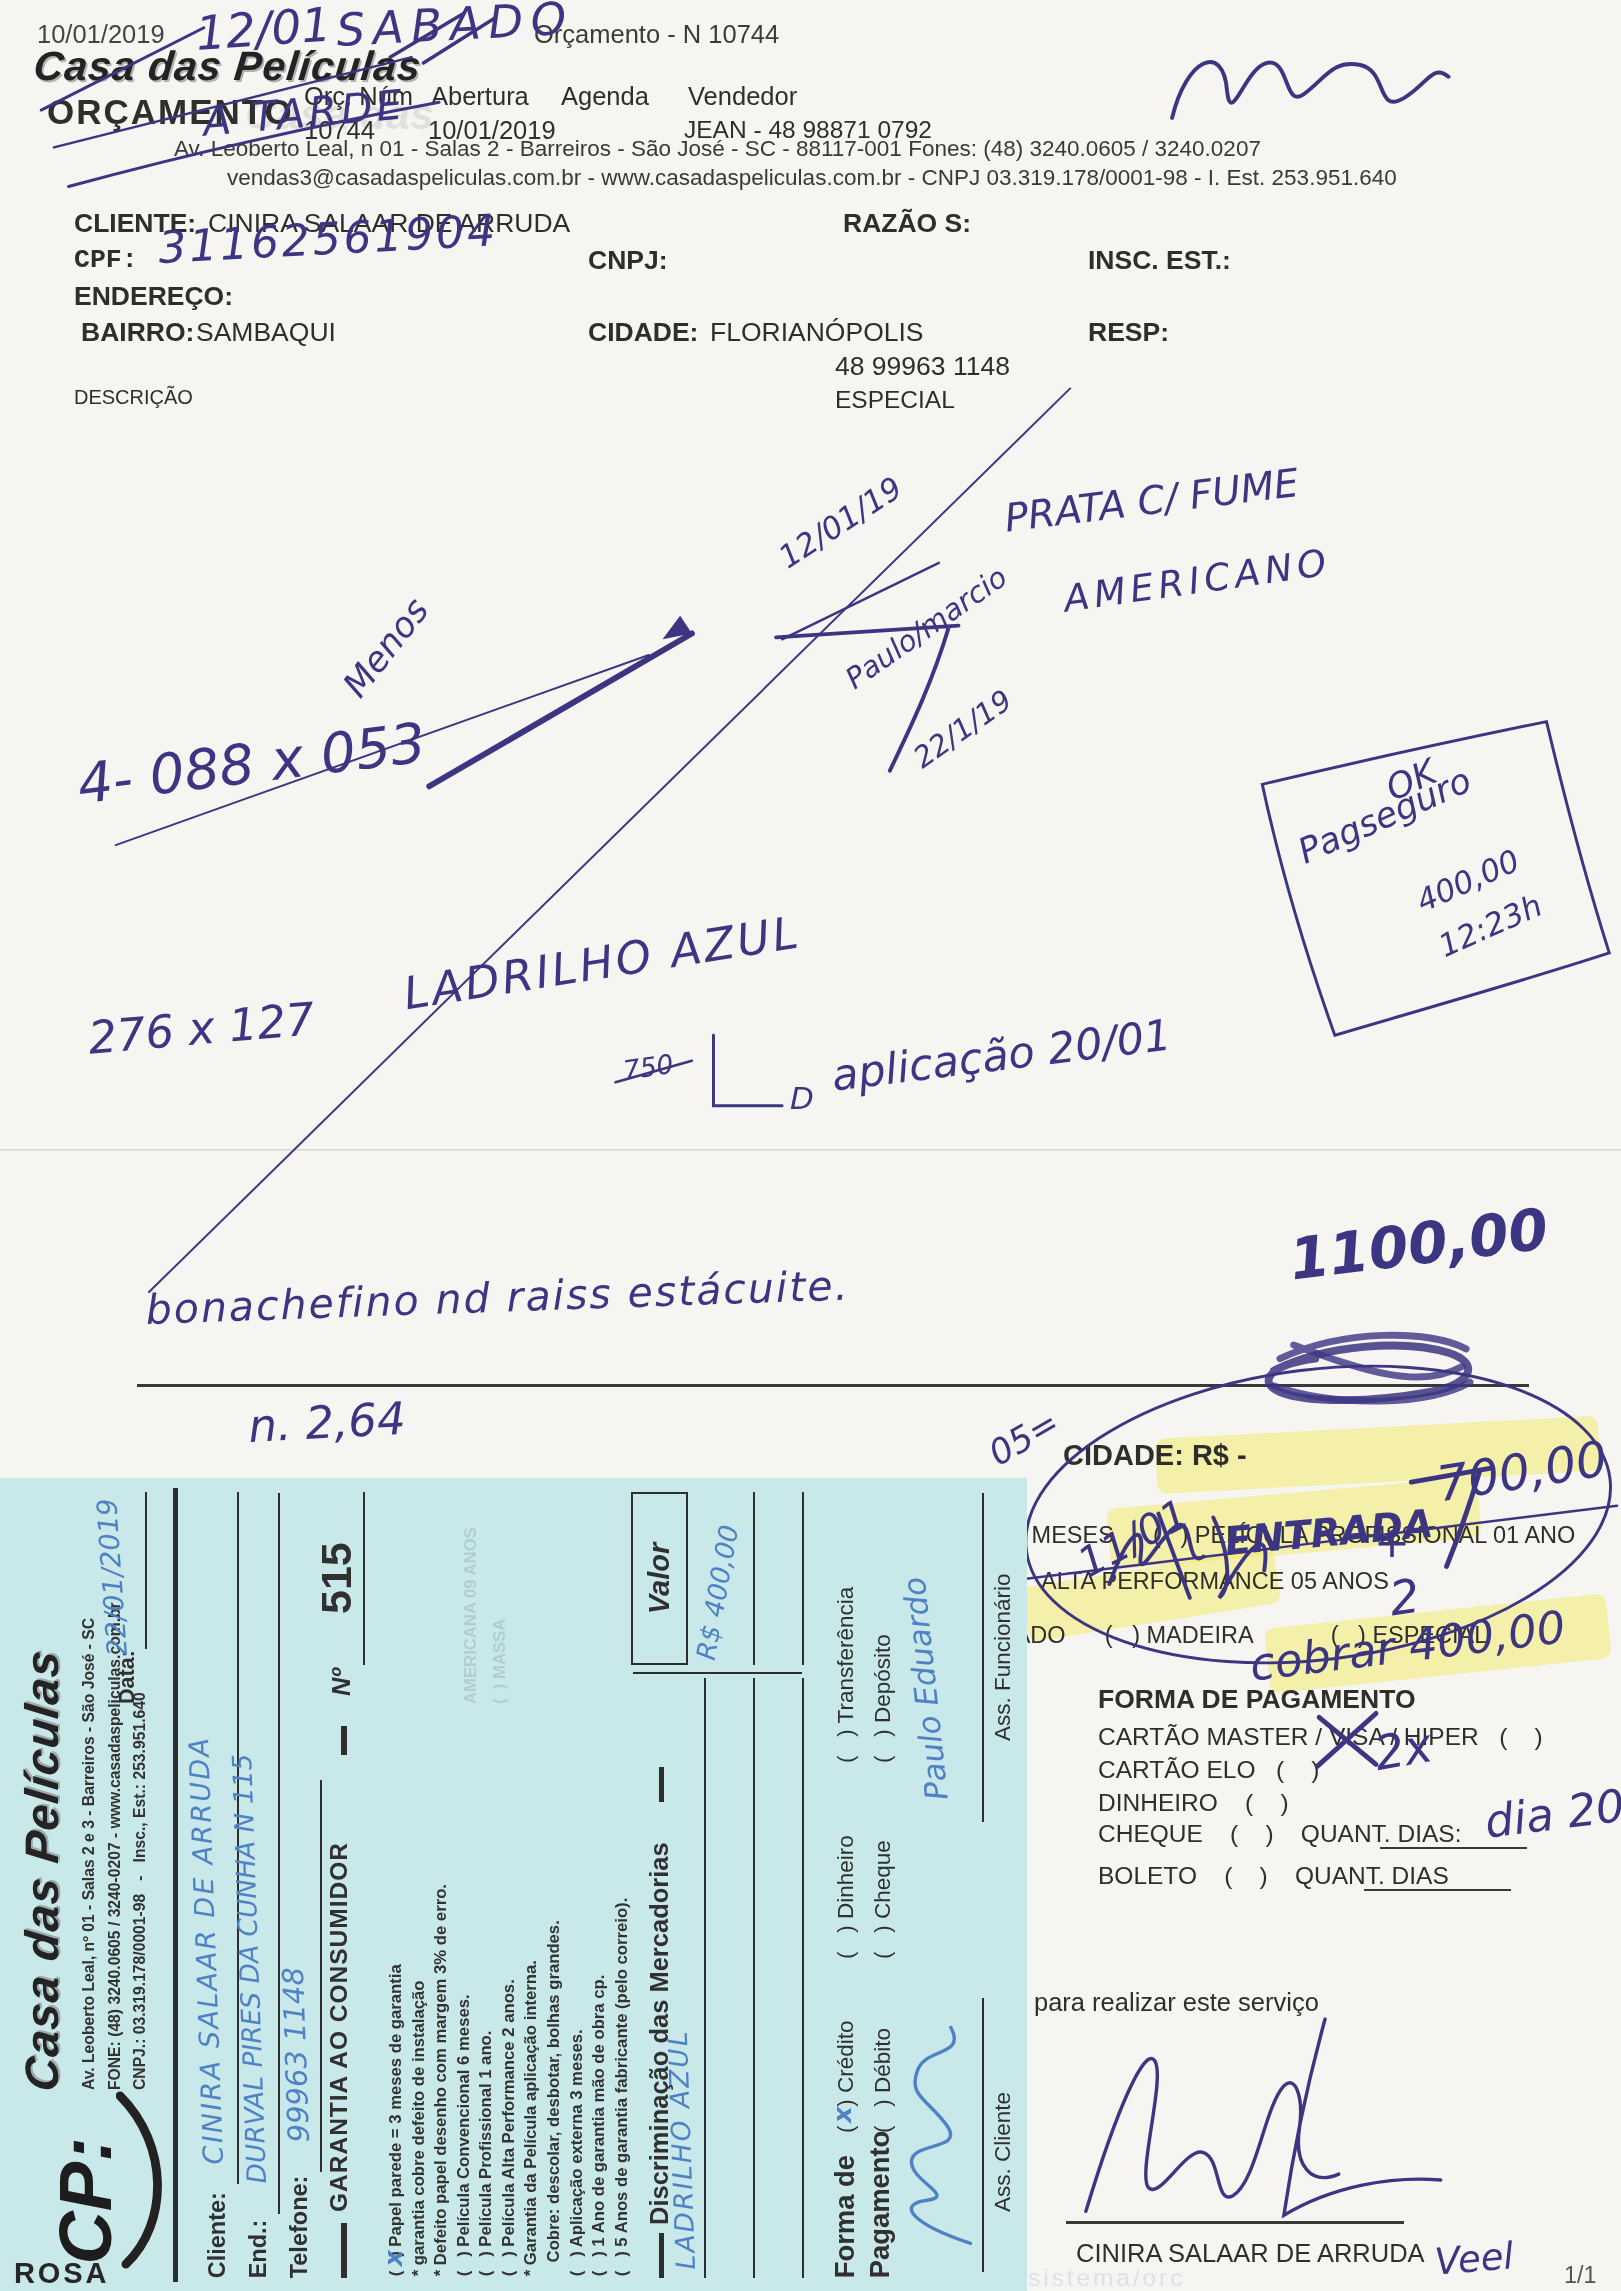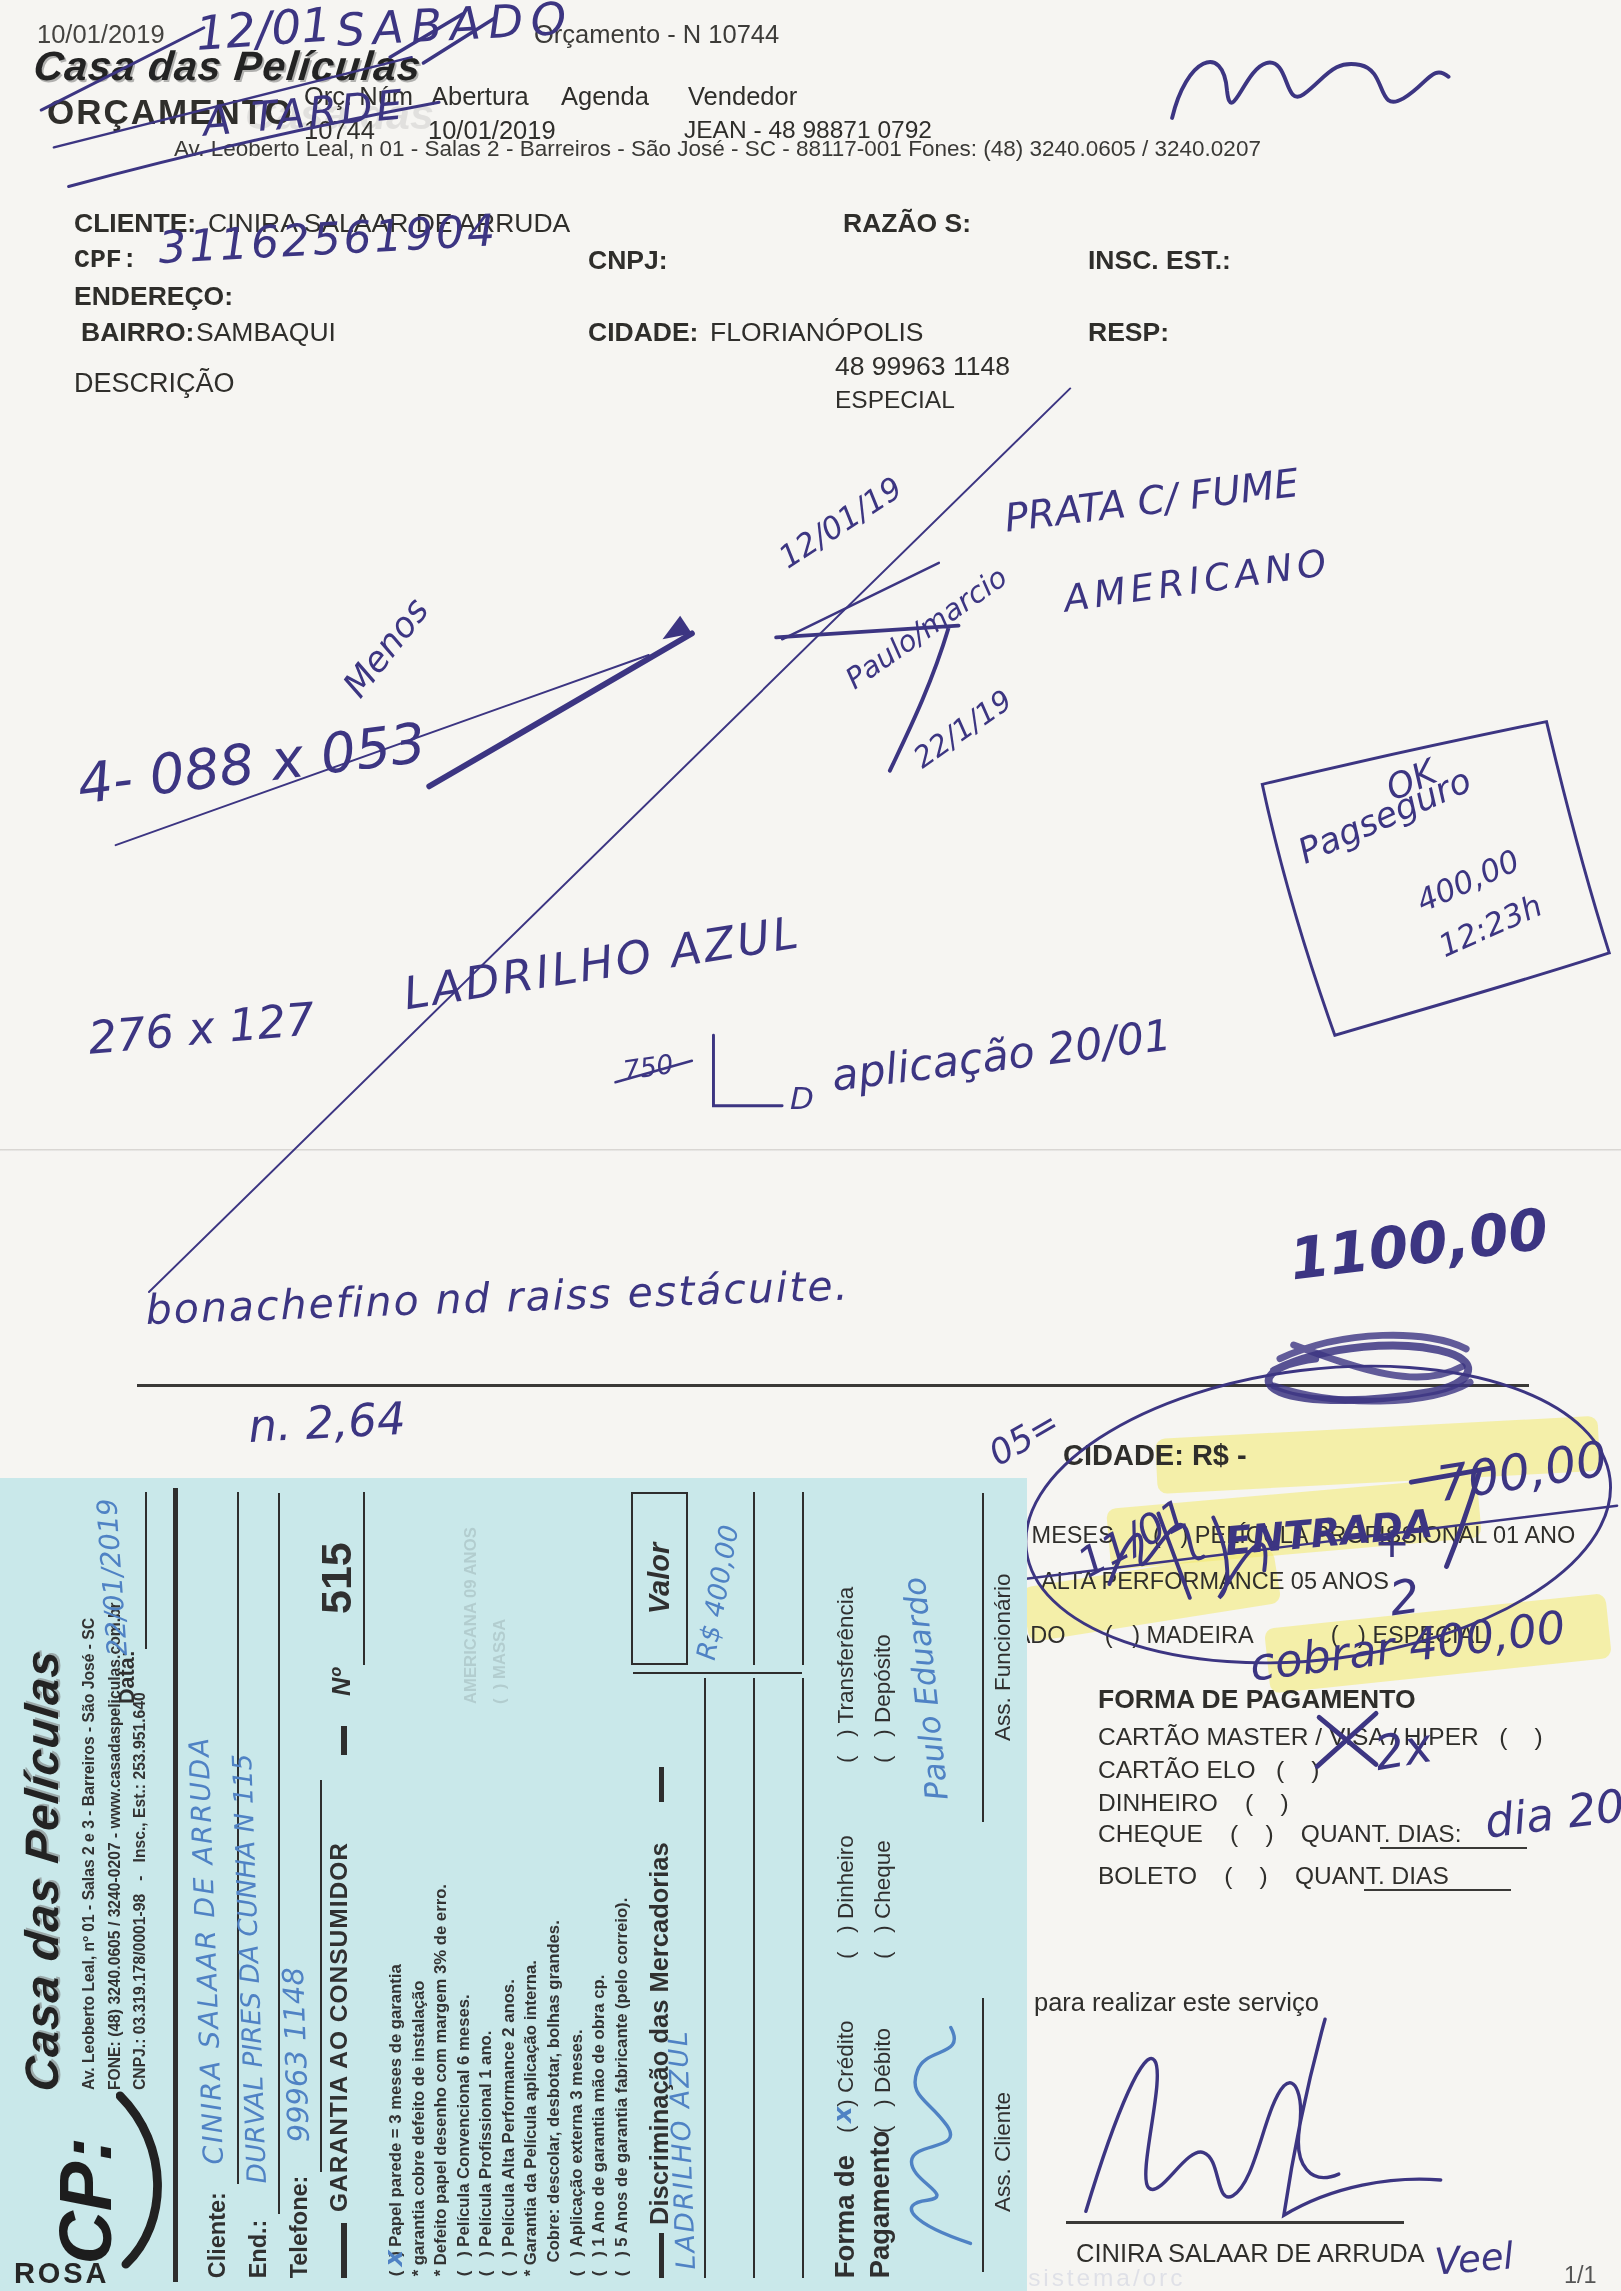--- a/index.html
+++ b/index.html
@@ -42,40 +42,41 @@
 
   <div class="p" style="left:304px;top:82px;font-size:25.5px;">Orç. Núm</div>
   <div class="p" style="left:431px;top:82px;font-size:25.5px;">Abertura</div>
   <div class="p" style="left:561px;top:82px;font-size:25.5px;">Agenda</div>
   <div class="p" style="left:688px;top:82px;font-size:25.5px;">Vendedor</div>
   <div class="p" style="left:304px;top:116px;font-size:25.5px;">10744</div>
   <div class="p" style="left:428px;top:116px;font-size:25.5px;">10/01/2019</div>
   <div class="p" style="left:684px;top:116px;font-size:24.5px;">JEAN - 48 98871 0792</div>
 
   <div class="p" style="left:174px;top:136px;font-size:22.5px;color:#3a3936;">Av. Leoberto Leal, n 01 - Salas 2 - Barreiros - São José - SC - 88117-001 Fones: (48) 3240.0605 / 3240.0207</div>
+  <div class="p" style="left:227px;top:165px;font-size:22.5px;color:#3a3936;">vendas3@casadaspeliculas.com.br - www.casadaspeliculas.com.br - CNPJ 03.319.178/0001-98 - I. Est. 253.951.640</div>
 
   <div class="p b" style="left:74px;top:208px;font-size:26.5px;">CLIENTE:</div>
   <div class="p" style="left:208px;top:208px;font-size:26.5px;">CINIRA SALAAR DE ARRUDA</div>
   <div class="p b" style="left:843px;top:208px;font-size:26.5px;">RAZÃO S:</div>
 
   <div class="p b" style="left:74px;top:245px;font-size:26.5px;font-family:Liberation Mono, monospace;">CPF:</div>
   <div class="p b" style="left:588px;top:245px;font-size:26.5px;">CNPJ:</div>
   <div class="p b" style="left:1088px;top:245px;font-size:26.5px;">INSC. EST.:</div>
 
   <div class="p b" style="left:74px;top:281px;font-size:26.5px;">ENDEREÇO:</div>
 
   <div class="p b" style="left:81px;top:317px;font-size:26.5px;">BAIRRO:</div>
   <div class="p" style="left:196px;top:317px;font-size:26.5px;">SAMBAQUI</div>
   <div class="p b" style="left:588px;top:317px;font-size:26.5px;">CIDADE:</div>
   <div class="p" style="left:710px;top:317px;font-size:26.5px;">FLORIANÓPOLIS</div>
   <div class="p b" style="left:1088px;top:317px;font-size:26.5px;">RESP:</div>
 
   <div class="p" style="left:835px;top:351px;font-size:26.5px;">48 99963 1148</div>
 
-  <div class="p" style="left:74px;top:368px;font-size:27px;">DESCRIÇÃO</div>
+  <div class="p" style="left:74px;top:386px;font-size:20px;">DESCRIÇÃO</div>
   <div class="p" style="left:835px;top:386px;font-size:24.5px;">ESPECIAL</div>
 
   <div class="crease" style="top:1149px;"></div>
   <div class="rule" style="left:137px;top:1384px;width:1392px;height:2.9px;"></div>
   <div class="rule" style="left:137px;top:1499px;width:853px;height:2.9px;"></div>
 
   <div class="hl" style="left:1155px;top:1439px;width:443px;height:55px;transform:rotate(-3deg);"></div>
   <div class="hl" style="left:1106px;top:1509px;width:372px;height:61px;transform:rotate(-5deg);"></div>
   <div class="hl" style="left:1021px;top:1588px;width:255px;height:55px;transform:rotate(-9deg);"></div>
   <div class="hl" style="left:1264px;top:1629px;width:343px;height:65px;transform:rotate(-6deg);"></div>

